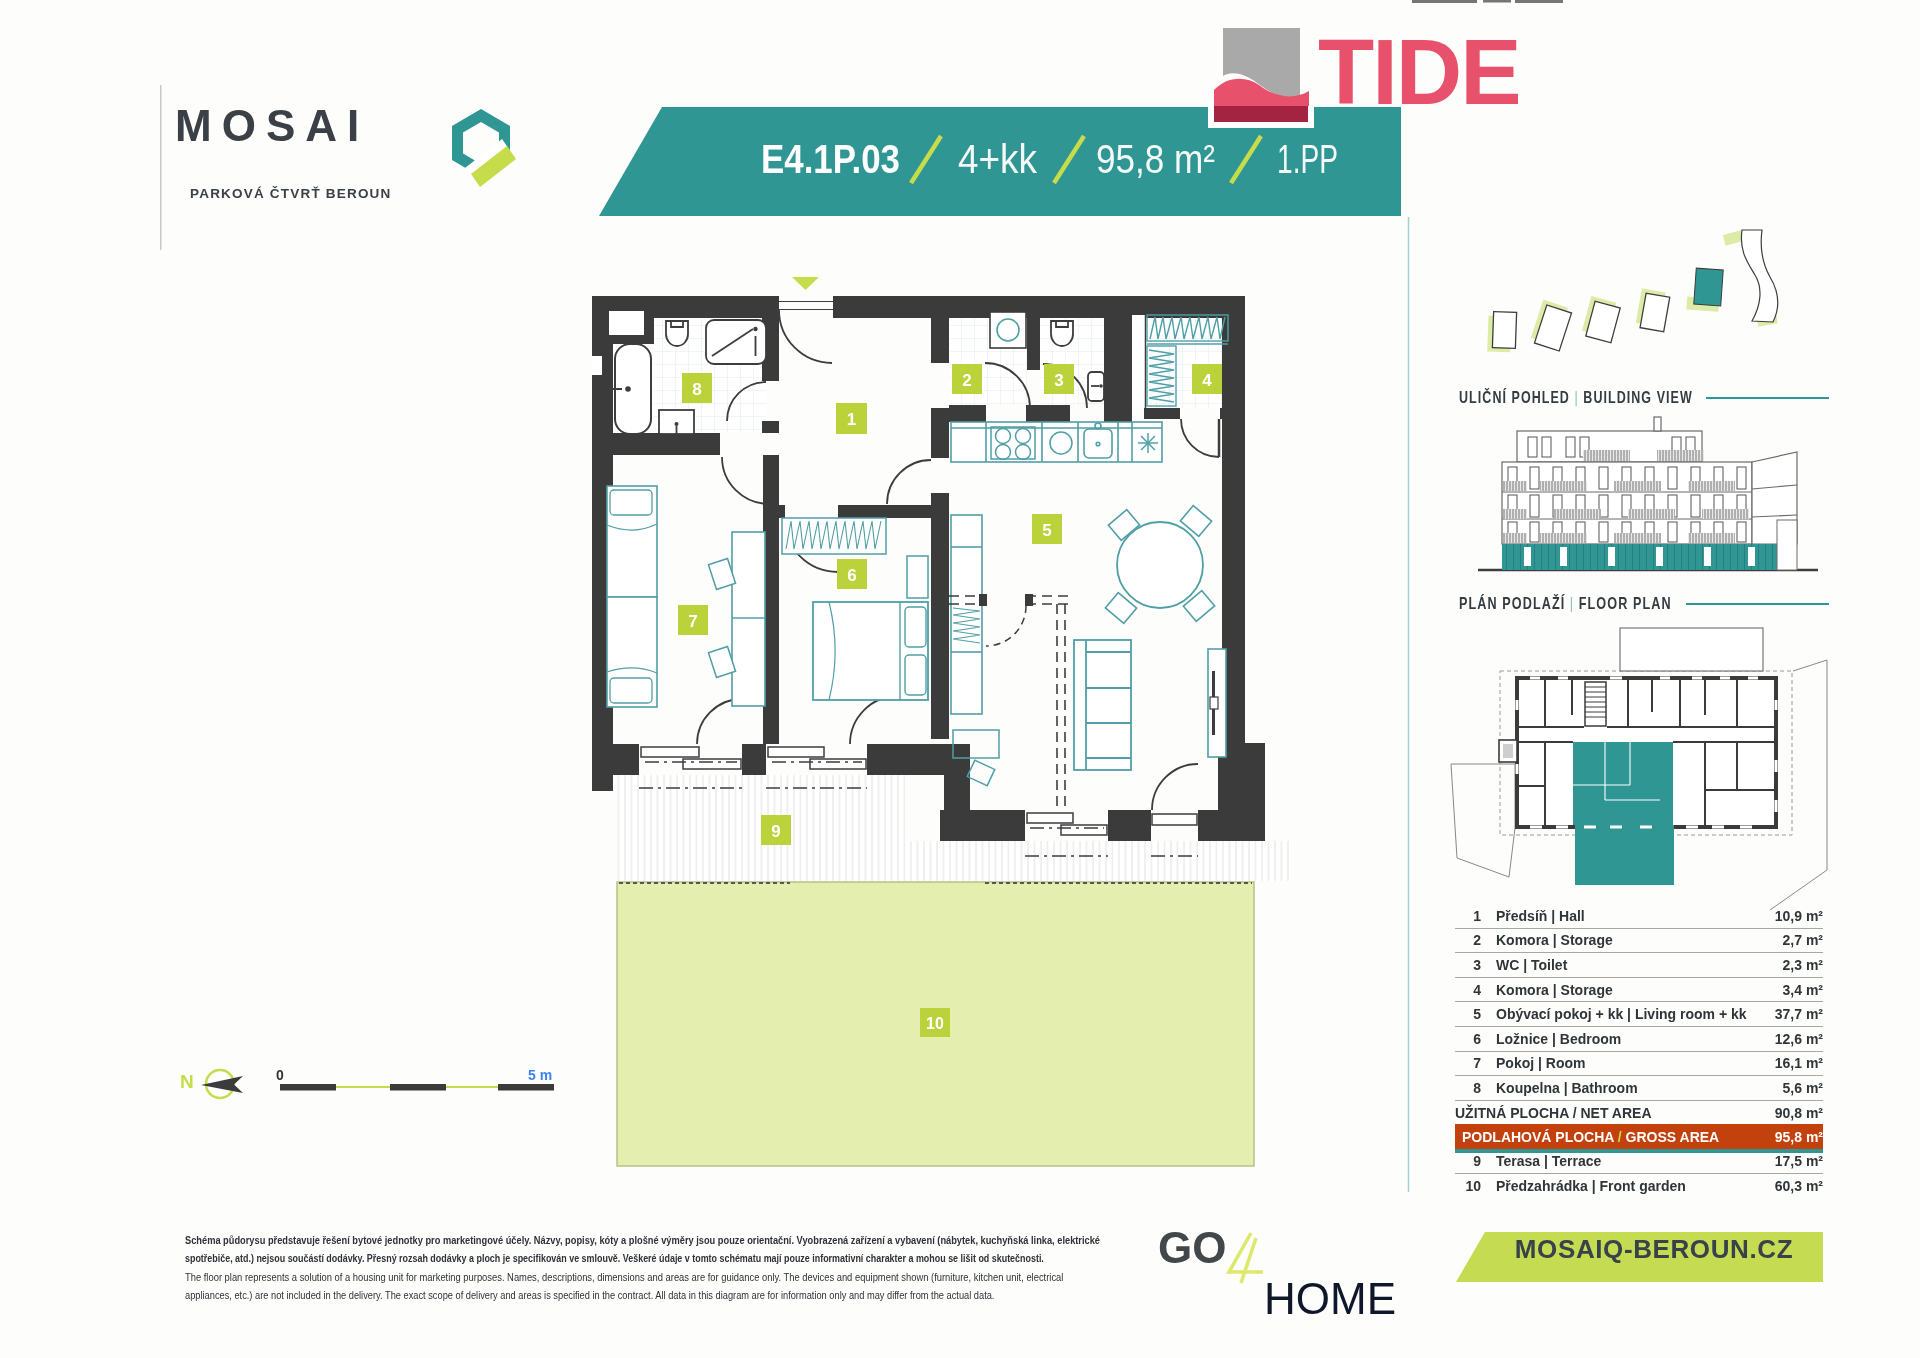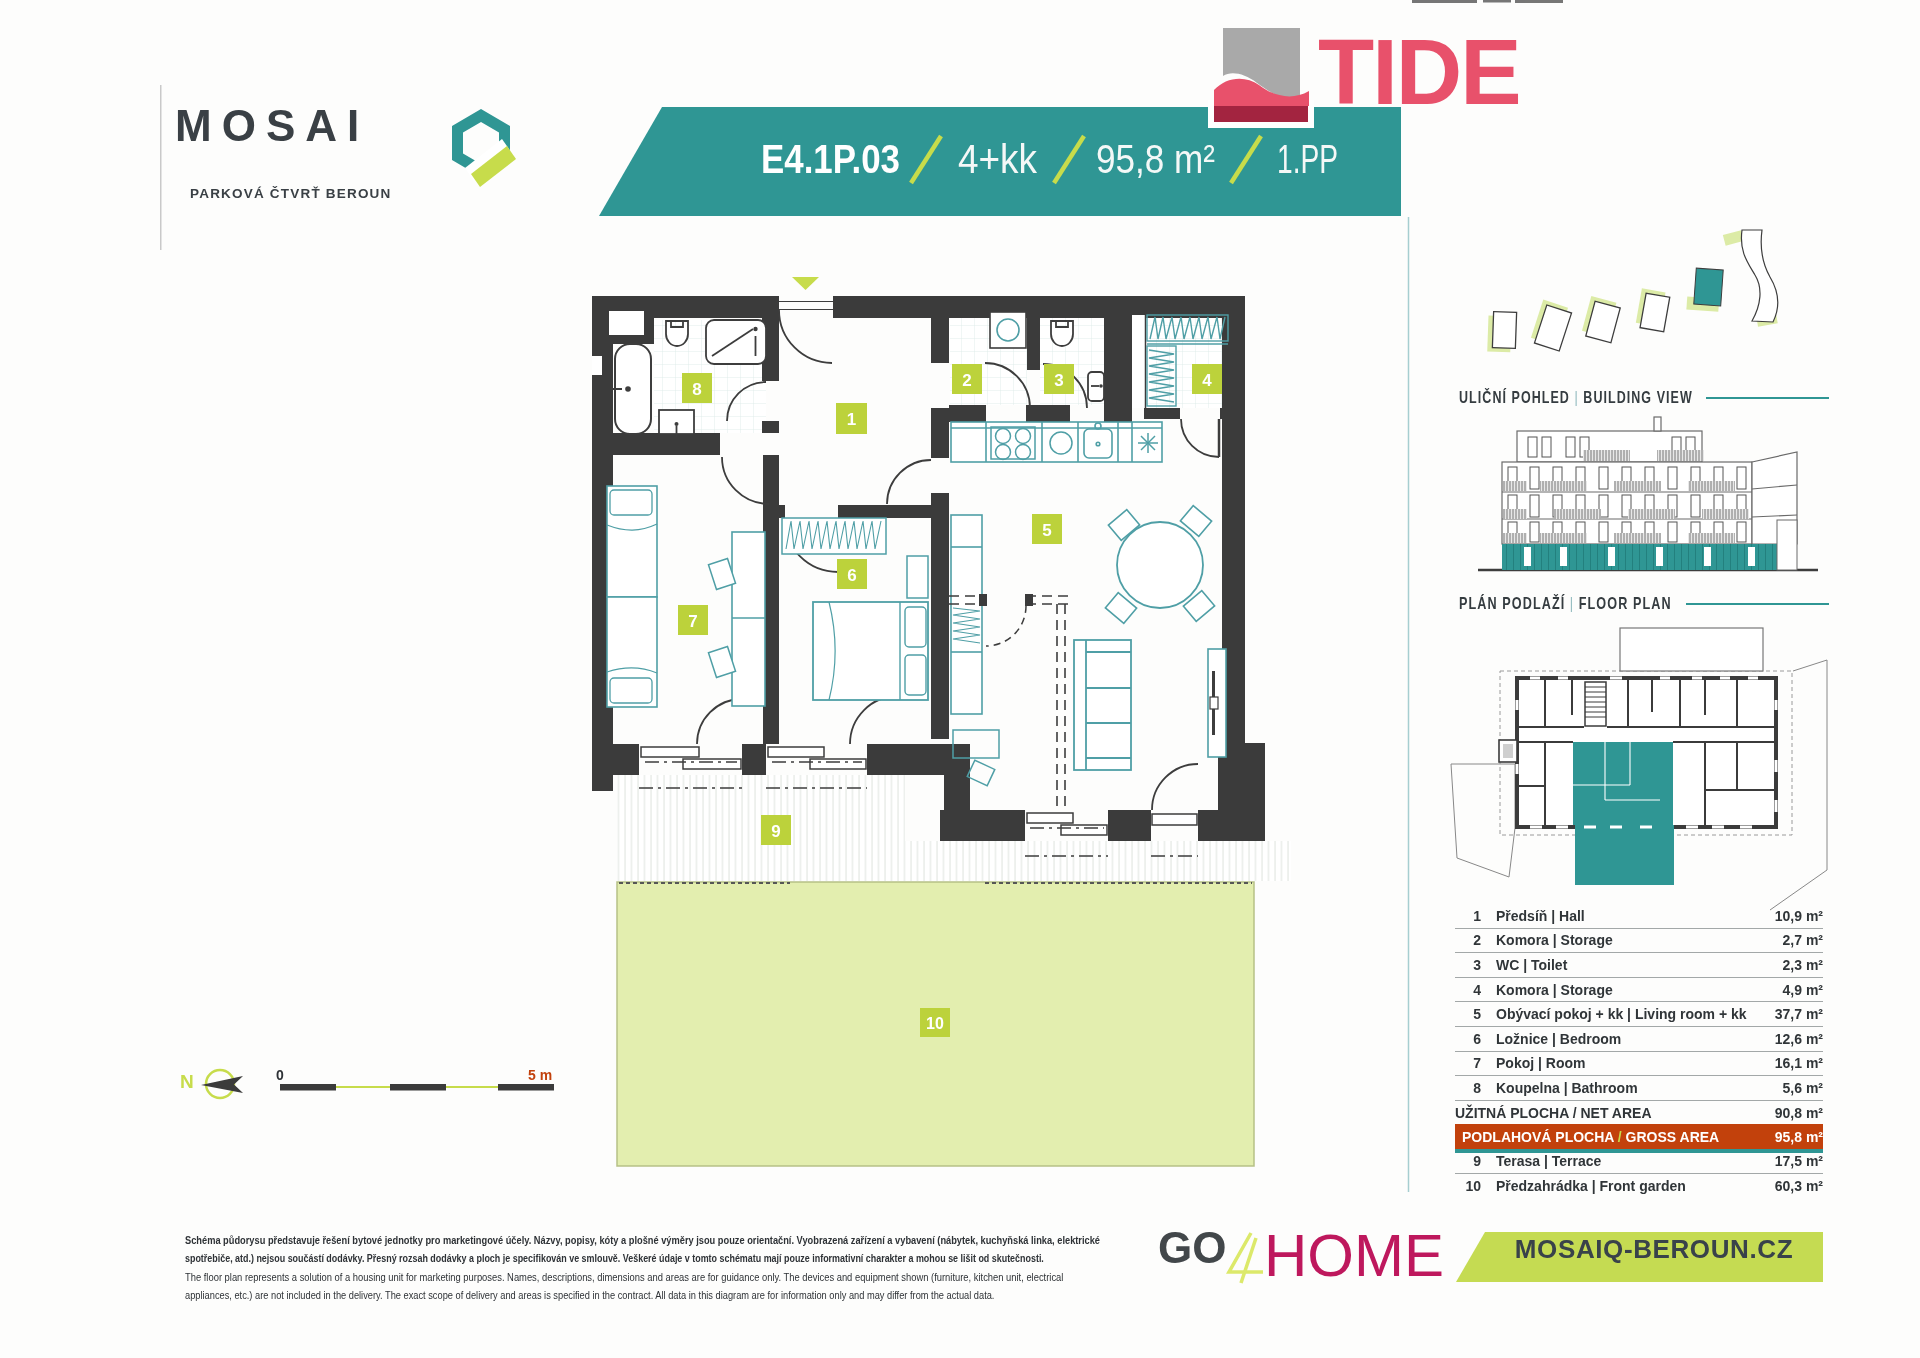--- a/index.html
+++ b/index.html
@@ -711,21 +711,21 @@
         <span class="ar">2,7 m²</span>
       </div>
   <div class="row">
         <span class="n">3</span>
         <span class="nm">WC | Toilet</span>
         <span class="ar">2,3 m²</span>
       </div>
   <div class="row">
         <span class="n">4</span>
         <span class="nm">Komora | Storage</span>
-        <span class="ar">4,9 m²</span>
+        <span class="ar">3,4 m²</span>
       </div>
   <div class="row">
         <span class="n">5</span>
         <span class="nm">Obývací pokoj + kk | Living room + kk</span>
         <span class="ar">37,7 m²</span>
       </div>
   <div class="row">
         <span class="n">6</span>
         <span class="nm">Ložnice | Bedroom</span>
         <span class="ar">12,6 m²</span>
@@ -765,20 +765,20 @@
 <div class="abs" style="left:185px;top:1234px;font-size:11.3px;font-weight:bold;color:#2e3236;line-height:1.1;transform:scaleX(0.82);transform-origin:left;">Schéma půdorysu představuje řešení bytové jednotky pro marketingové účely. Názvy, popisy, kóty a plošné výměry jsou pouze orientační. Vyobrazená zařízení a vybavení (nábytek, kuchyňská linka, elektrické</div>
 
 <div class="abs" style="left:185px;top:1252px;font-size:11.3px;font-weight:bold;color:#2e3236;line-height:1.1;transform:scaleX(0.79);transform-origin:left;">spotřebiče, atd.) nejsou součástí dodávky. Přesný rozsah dodávky a ploch je specifikován ve smlouvě. Veškeré údaje v tomto schématu mají pouze informativní charakter a mohou se lišit od skutečnosti.</div>
 
 <div class="abs" style="left:185px;top:1271px;font-size:11.3px;color:#2e3236;line-height:1.1;transform:scaleX(0.83);transform-origin:left;">The floor plan represents a solution of a housing unit for marketing purposes. Names, descriptions, dimensions and areas are for guidance only. The devices and equipment shown (furniture, kitchen unit, electrical</div>
 
 <div class="abs" style="left:185px;top:1289px;font-size:11.3px;color:#2e3236;line-height:1.1;transform:scaleX(0.82);transform-origin:left;">appliances, etc.) are not included in the delivery. The exact scope of delivery and areas is specified in the contract. All data in this diagram are for information only and may differ from the actual data.</div>
 
 <div class="abs" style="left:1158px;top:1226px;font-size:44px;color:#42474a;line-height:1;letter-spacing:0px;font-weight:bold;">GO</div>
 
-<div class="abs" style="left:1264px;top:1226px;font-size:60px;color:#be185d;line-height:1;letter-spacing:0px;">HOME</div>
+<div class="abs" style="left:1264px;top:1277px;font-size:44px;color:#0f172a;line-height:1;letter-spacing:0px;">HOME</div>
 
 <div class="abs" style="left:180px;top:1072px;font-size:19px;font-weight:bold;color:#c7dc4b;line-height:1;">N</div>
 
 <div class="abs" style="left:276px;top:1068px;font-size:14px;font-weight:bold;color:#2e3236;line-height:1;">0</div>
 
-<div class="abs" style="left:528px;top:1068px;font-size:14px;font-weight:bold;color:#c2410c;line-height:1;">5 m</div>
+<div class="abs" style="left:528px;top:1068px;font-size:14px;font-weight:bold;color:#3b82f6;line-height:1;">5 m</div>
 </div>
 
 </body></html>

